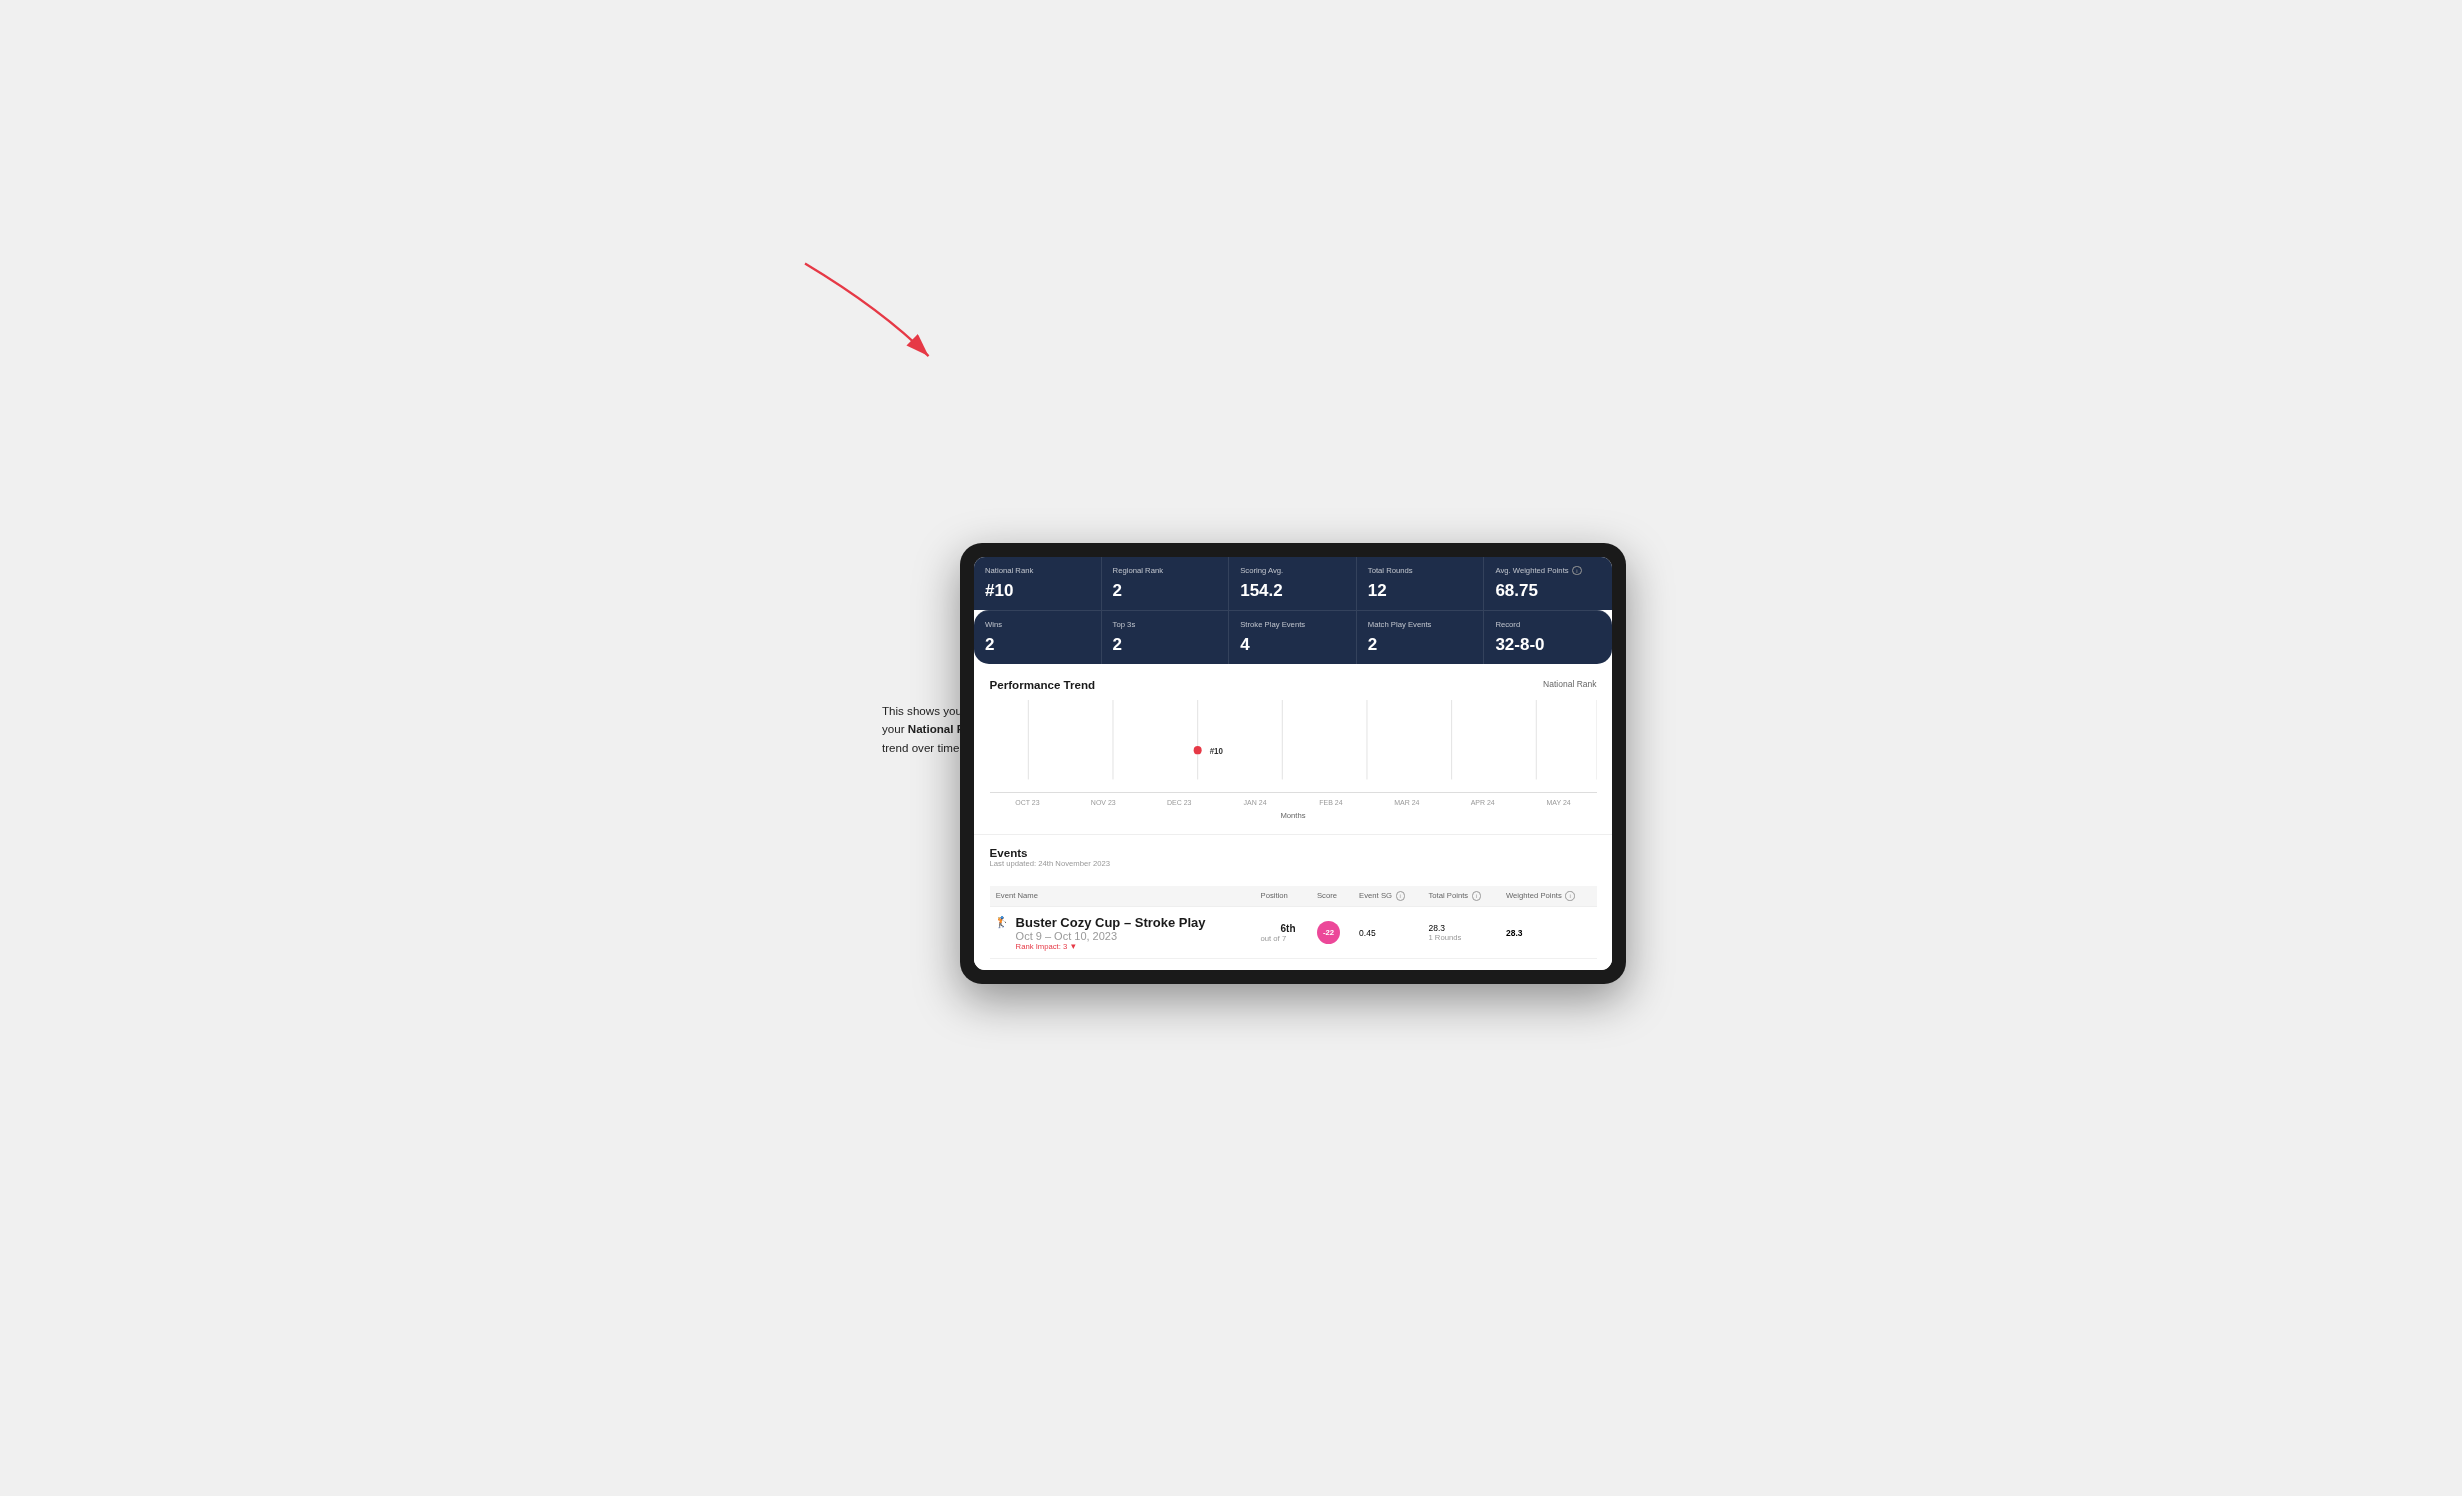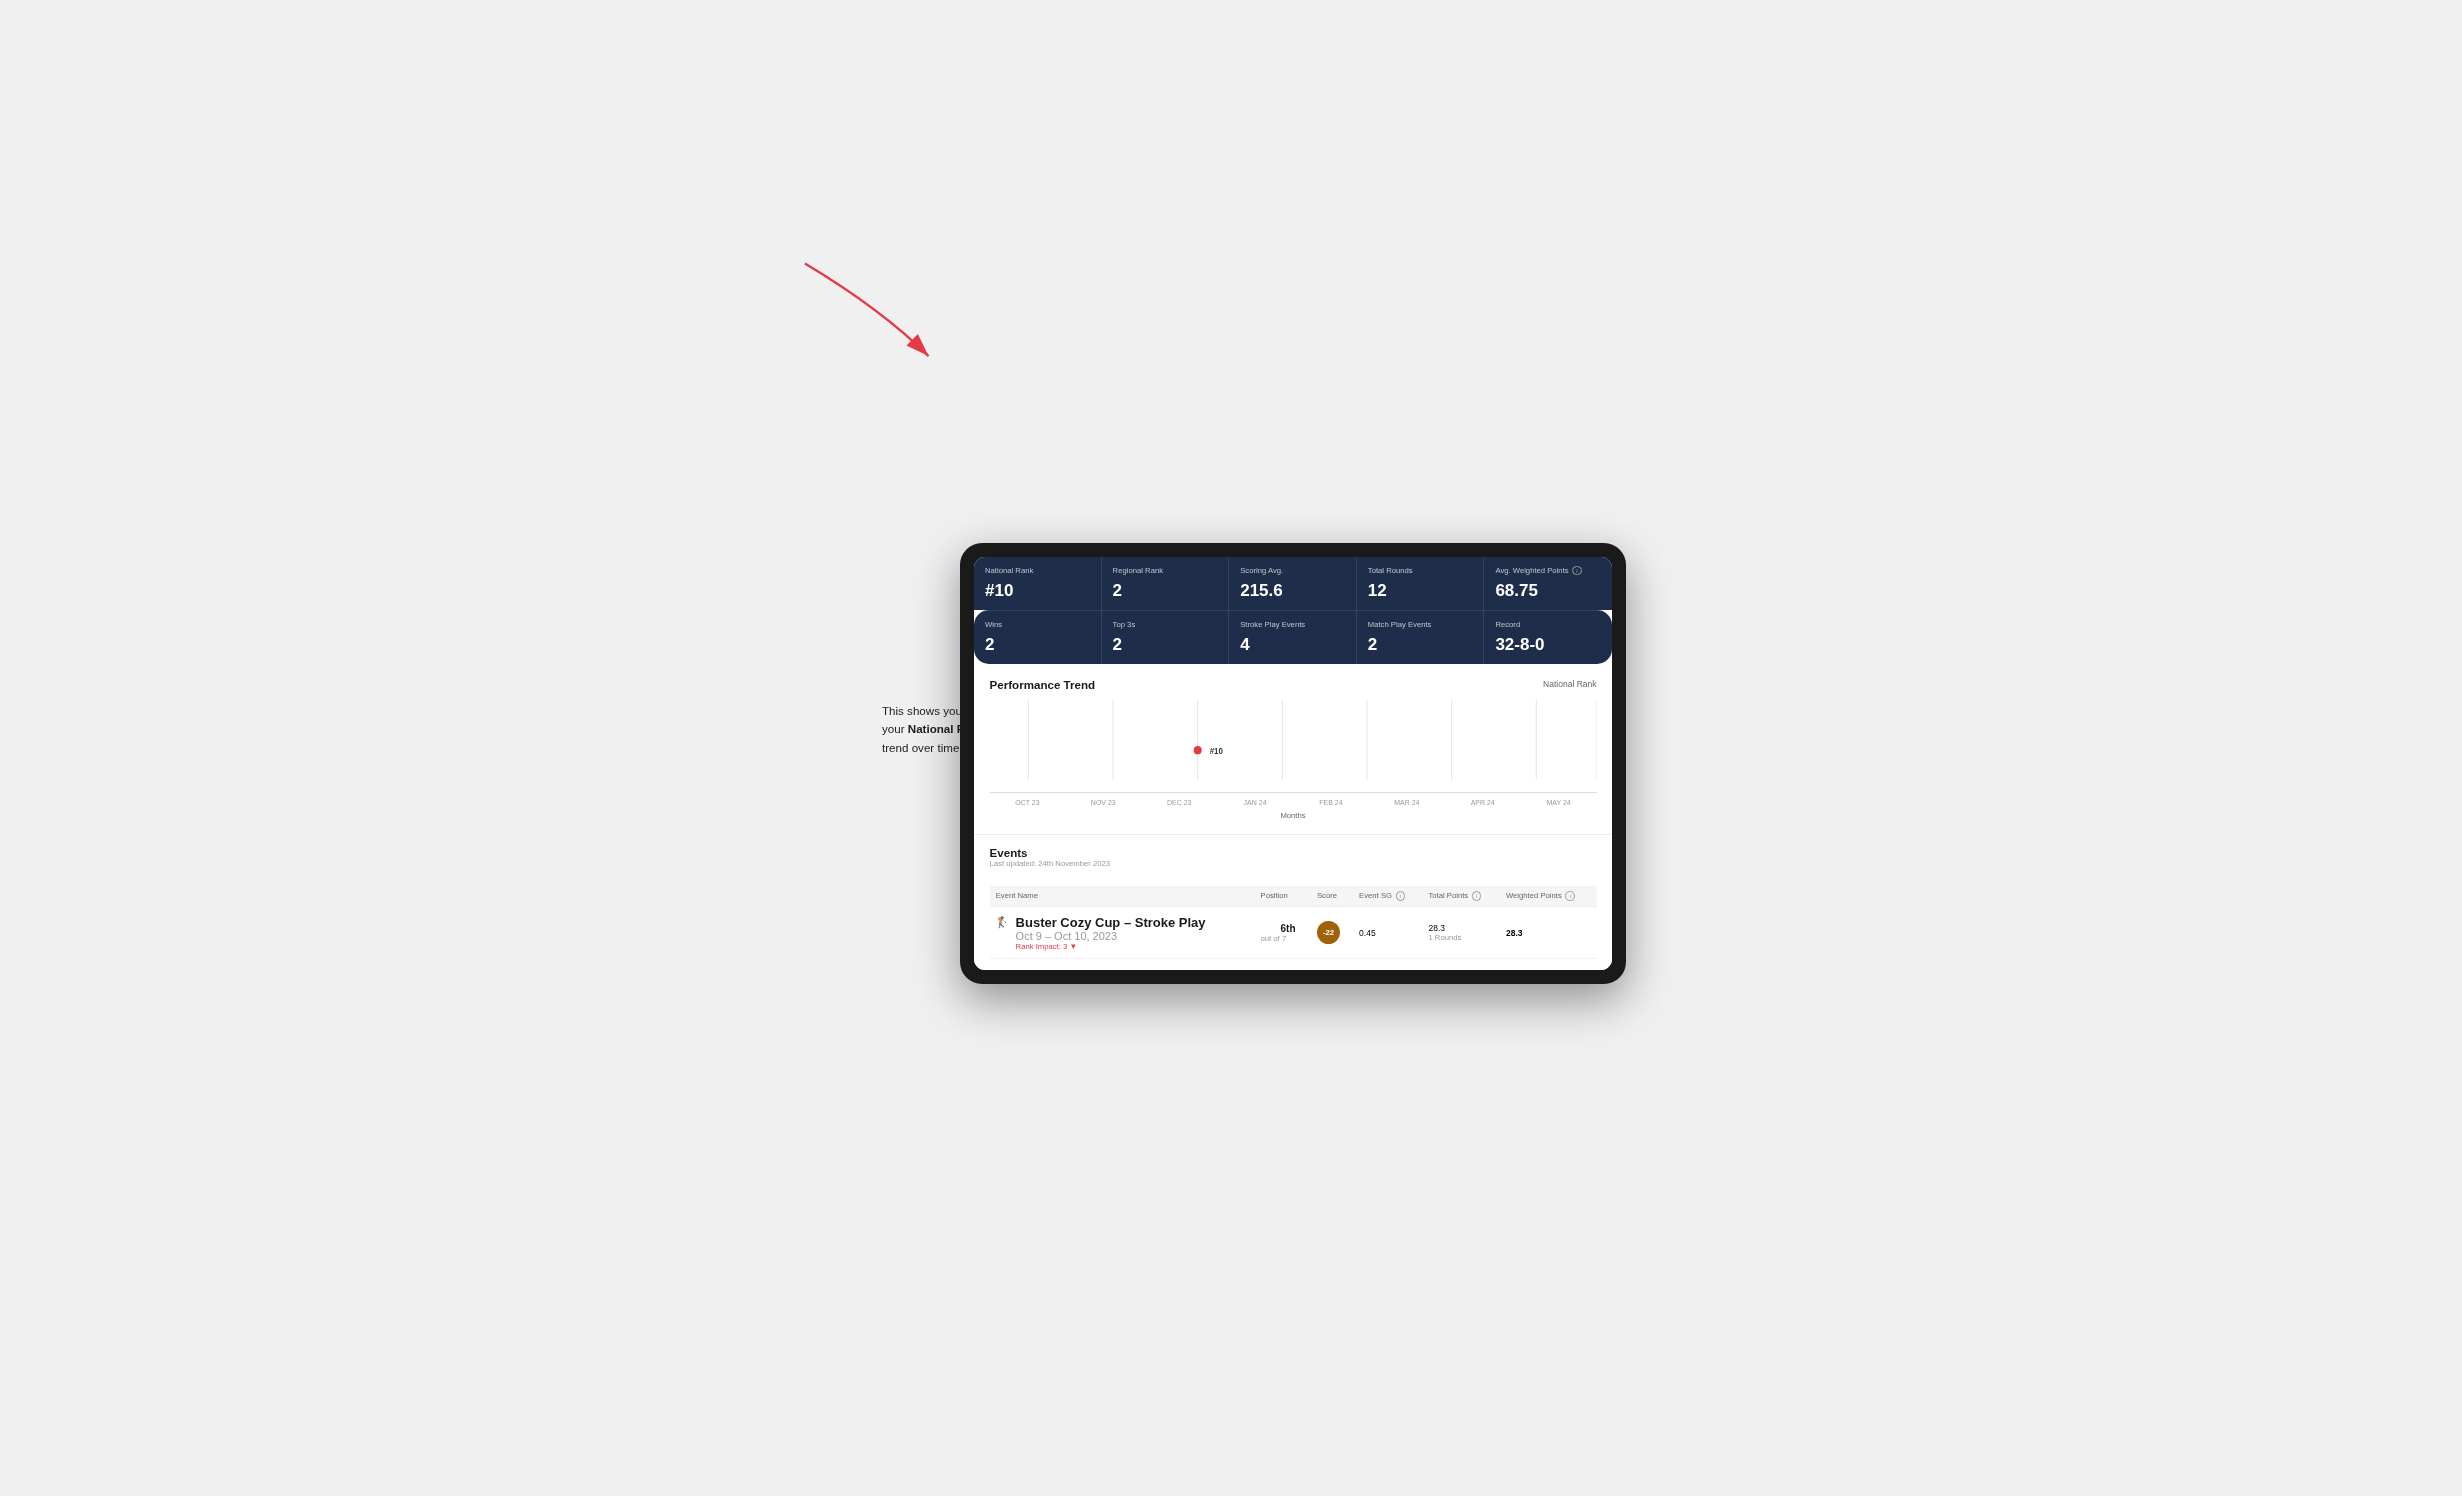--- a/index.html
+++ b/index.html
@@ -198,21 +198,21 @@
       font-size: 11px;
       color: #999;
     }
 
     .event-rank-impact {
       font-size: 7.7px;
       color: #e63946;
     }
 
     .score-badge {
-      background: #a16207;
+      background: #ec4899;
       color: #fff;
       border-radius: 50%;
       width: 23px;
       height: 23px;
       display: flex;
       align-items: center;
       justify-content: center;
       font-size: 7.7px;
       font-weight: 700;
     }
@@ -325,21 +325,21 @@
             <div class="stat-cell">
               <div class="stat-label">National Rank</div>
               <div class="stat-value">#10</div>
             </div>
             <div class="stat-cell">
               <div class="stat-label">Regional Rank</div>
               <div class="stat-value">2</div>
             </div>
             <div class="stat-cell">
               <div class="stat-label">Scoring Avg.</div>
-              <div class="stat-value">215.6</div>
+              <div class="stat-value">154.2</div>
             </div>
             <div class="stat-cell">
               <div class="stat-label">Total Rounds</div>
               <div class="stat-value">12</div>
             </div>
             <div class="stat-cell">
               <div class="stat-label">Avg. Weighted Points <span class="info-icon">i</span></div>
               <div class="stat-value">68.75</div>
             </div>
           </div>

